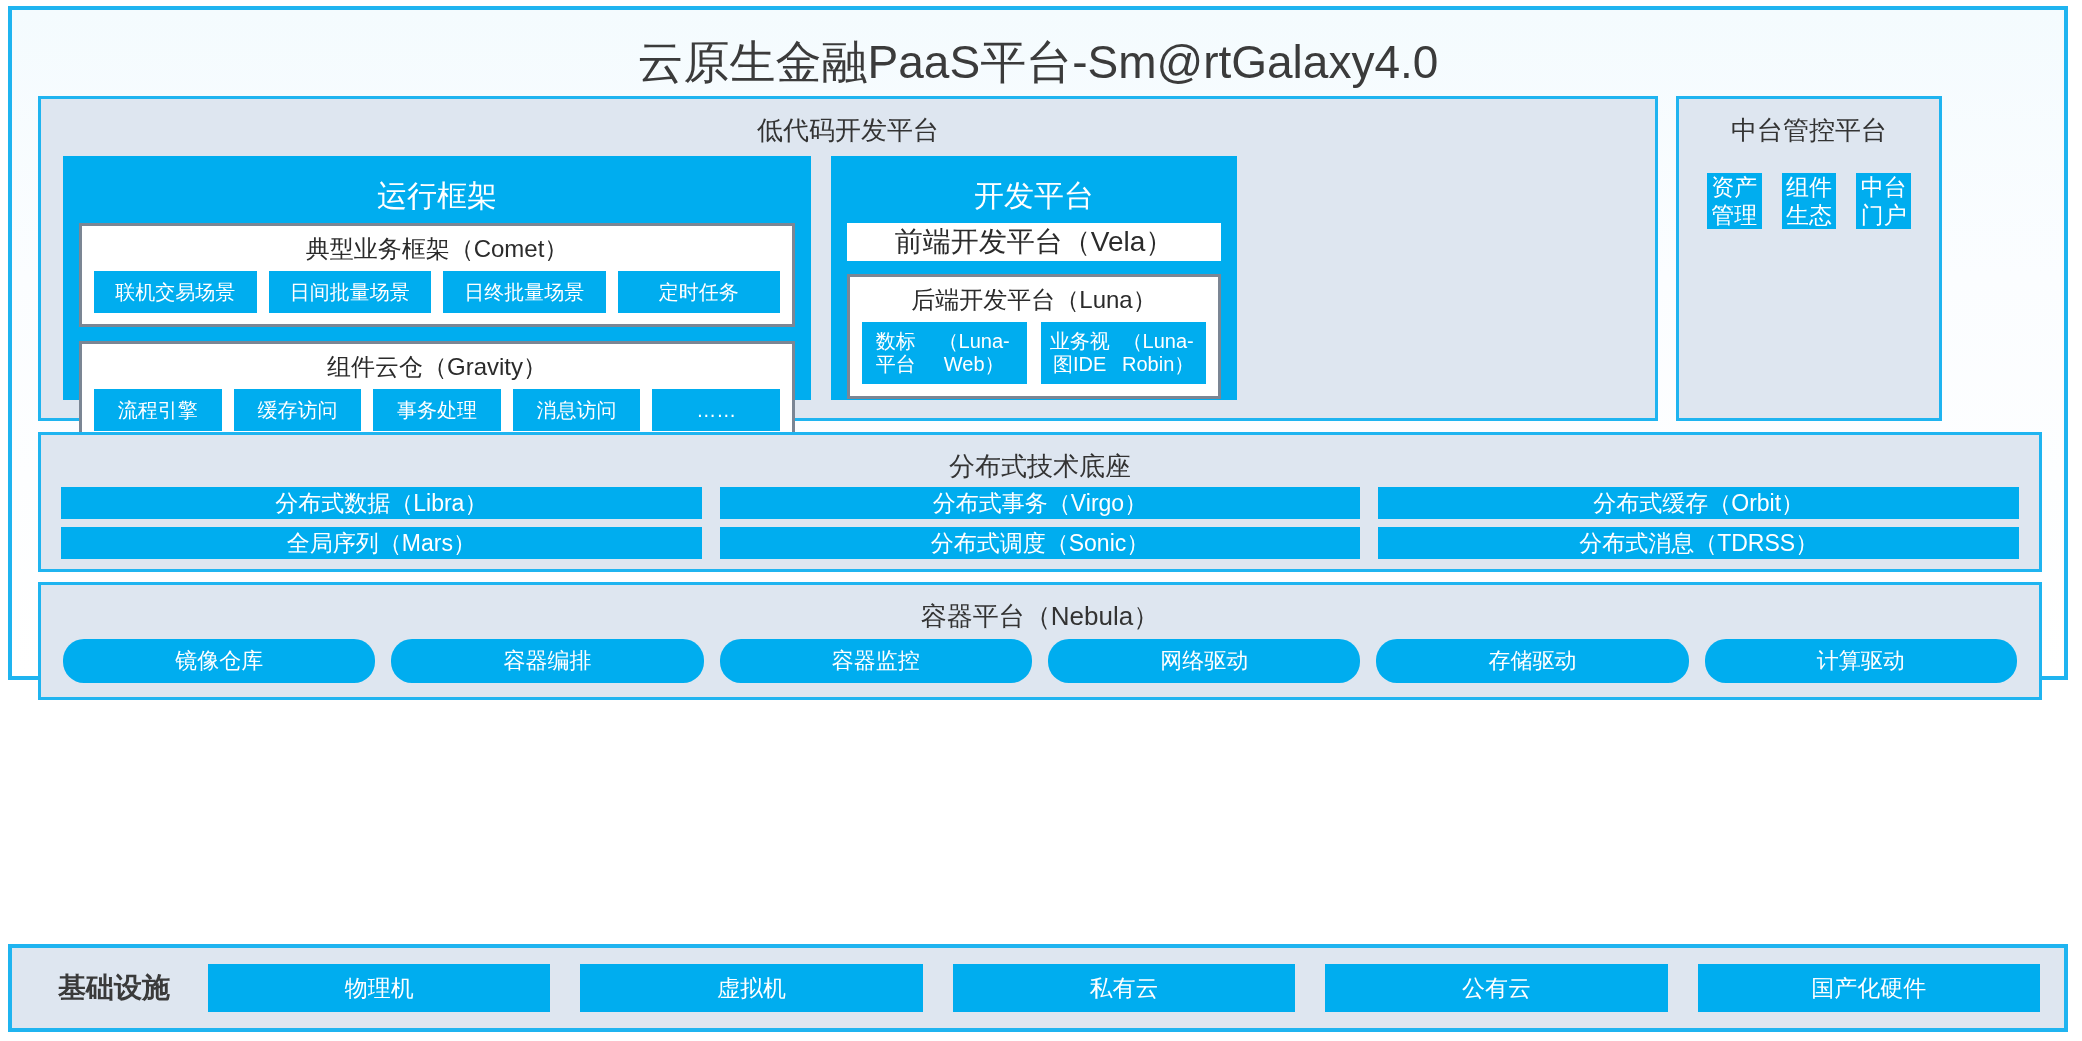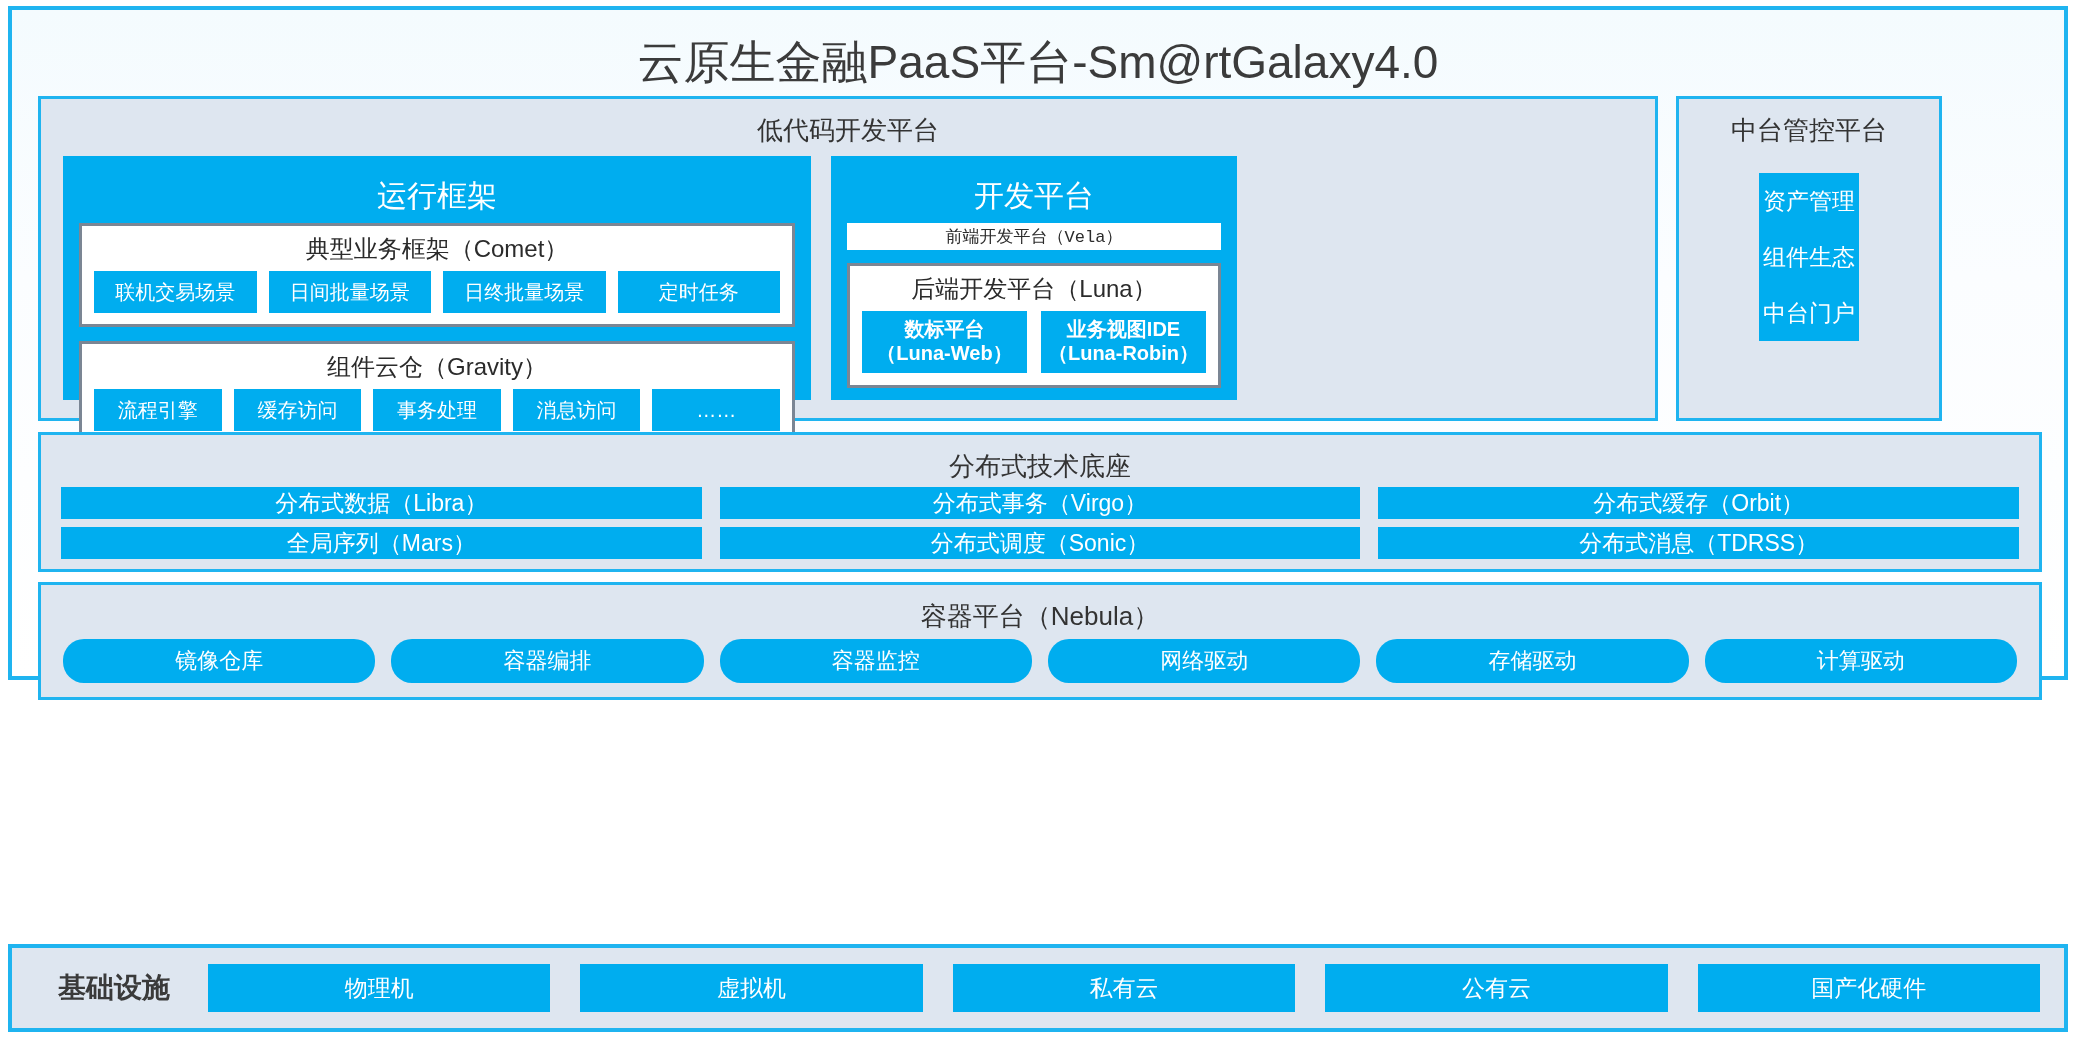--- a/index.html
+++ b/index.html
@@ -131,42 +131,41 @@
   }
   .chip-row .chip {
     flex: 1;
     height: 42px;
     font-size: 20px;
   }
 
   #comet-box { height: 104px; margin-bottom: 14px; }
   #gravity-box { height: 104px; }
 
-  #vela-box { height: 58px; font-size: 17px; color:#2b2b2b; margin-bottom: 13px; font-family: Liberation Mono, monospace; }
+  #vela-box { height: 58px; font-size: 28px; color:#2b2b2b; margin-bottom: 13px; }
 
   #luna-box { height: 128px; }
   #luna-chips { display: flex; gap: 14px; padding-bottom: 12px; }
   #luna-chips .chip {
     flex: 1;
     height: 62px;
     font-size: 20px;
-    flex-direction: column;
+    flex-direction: row;
     line-height: 1.18;
-    font-weight: bold;
   }
 
   
   #mid-chips {
     position: absolute;
     left: 28px;
     right: 28px;
     top: 74px;
     display: flex;
-    flex-direction: column;
-    align-items: center;
+    flex-direction: row;
+    gap: 20px;
   }
   #mid-chips .chip {
     height: 56px;
     font-size: 23px;
   }
 
   
   #dist-panel {
     position: absolute;
     left: 26px;

